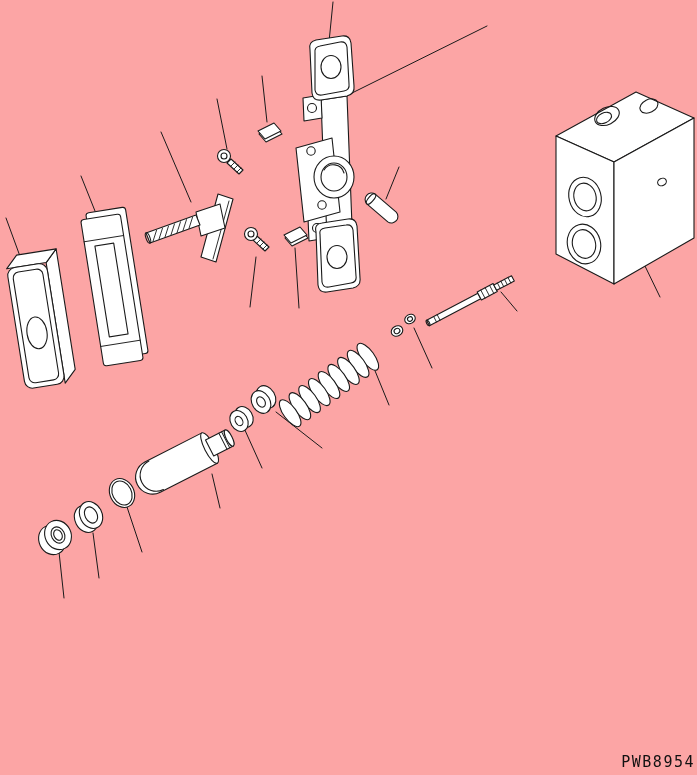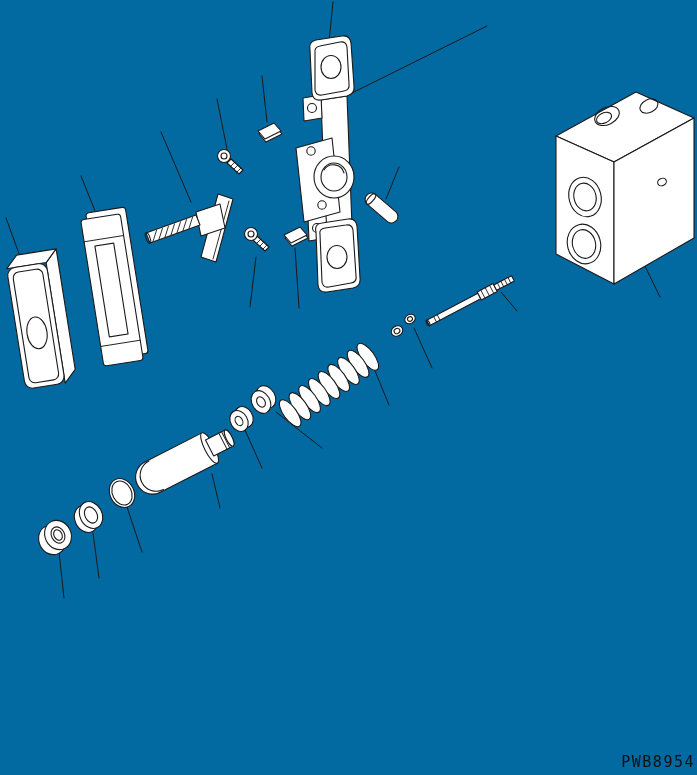--- a/index.html
+++ b/index.html
@@ -1,16 +1,16 @@
 <!DOCTYPE html>
 <html><head>
 <meta charset="utf-8">
 <style>
   html,body{margin:0;padding:0;background:#ffffff;}
-  .stage{position:relative;width:697px;height:775px;background:#0369a1;overflow:hidden;
+  .stage{position:relative;width:697px;height:775px;background:#fca5a5;overflow:hidden;
          font-family:"DejaVu Sans Mono","Liberation Mono",monospace;}
   svg{display:block;}
   .solid{fill:#ffffff;stroke:#1a1a1a;stroke-width:1.1;stroke-linejoin:round;stroke-linecap:round;}
   .ln{fill:none;stroke:#1a1a1a;stroke-width:1.1;stroke-linejoin:round;stroke-linecap:round;}
   .thin{fill:none;stroke:#1a1a1a;stroke-width:0.9;stroke-linecap:round;}
   .ld{stroke:#1a1a1a;stroke-width:1;stroke-linecap:round;}
   .code{font-family:"DejaVu Sans Mono","Liberation Mono",monospace;font-size:15px;
         letter-spacing:1.5px;fill:#111111;}
 </style>
 </head>

